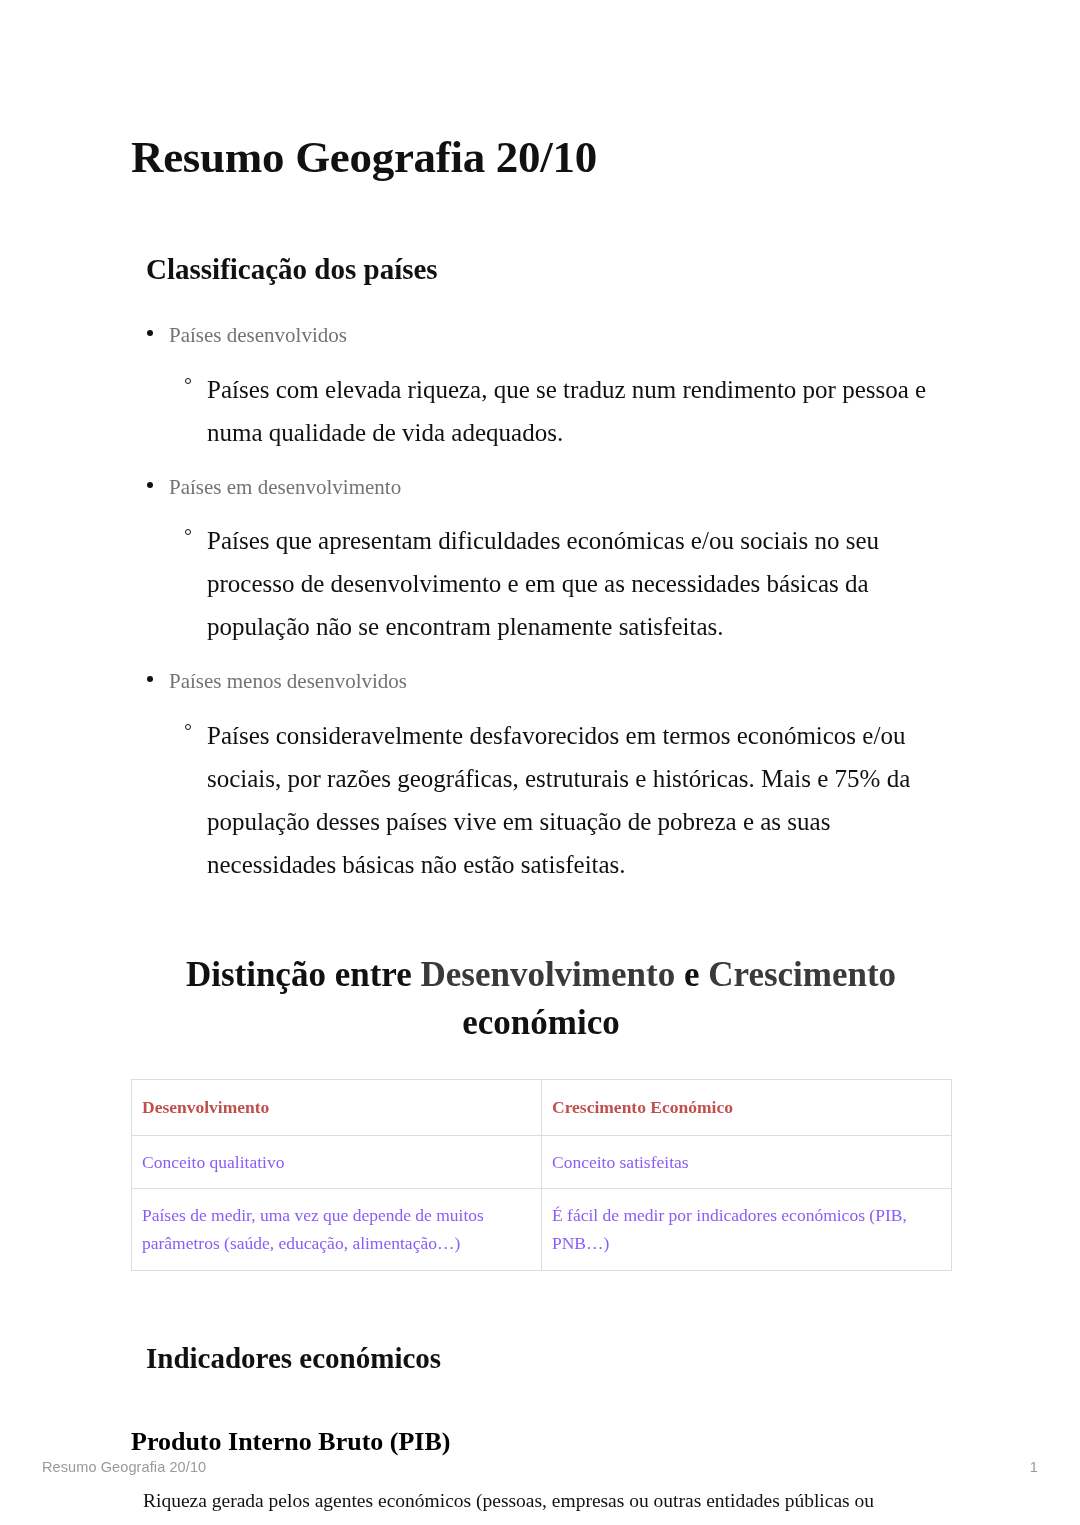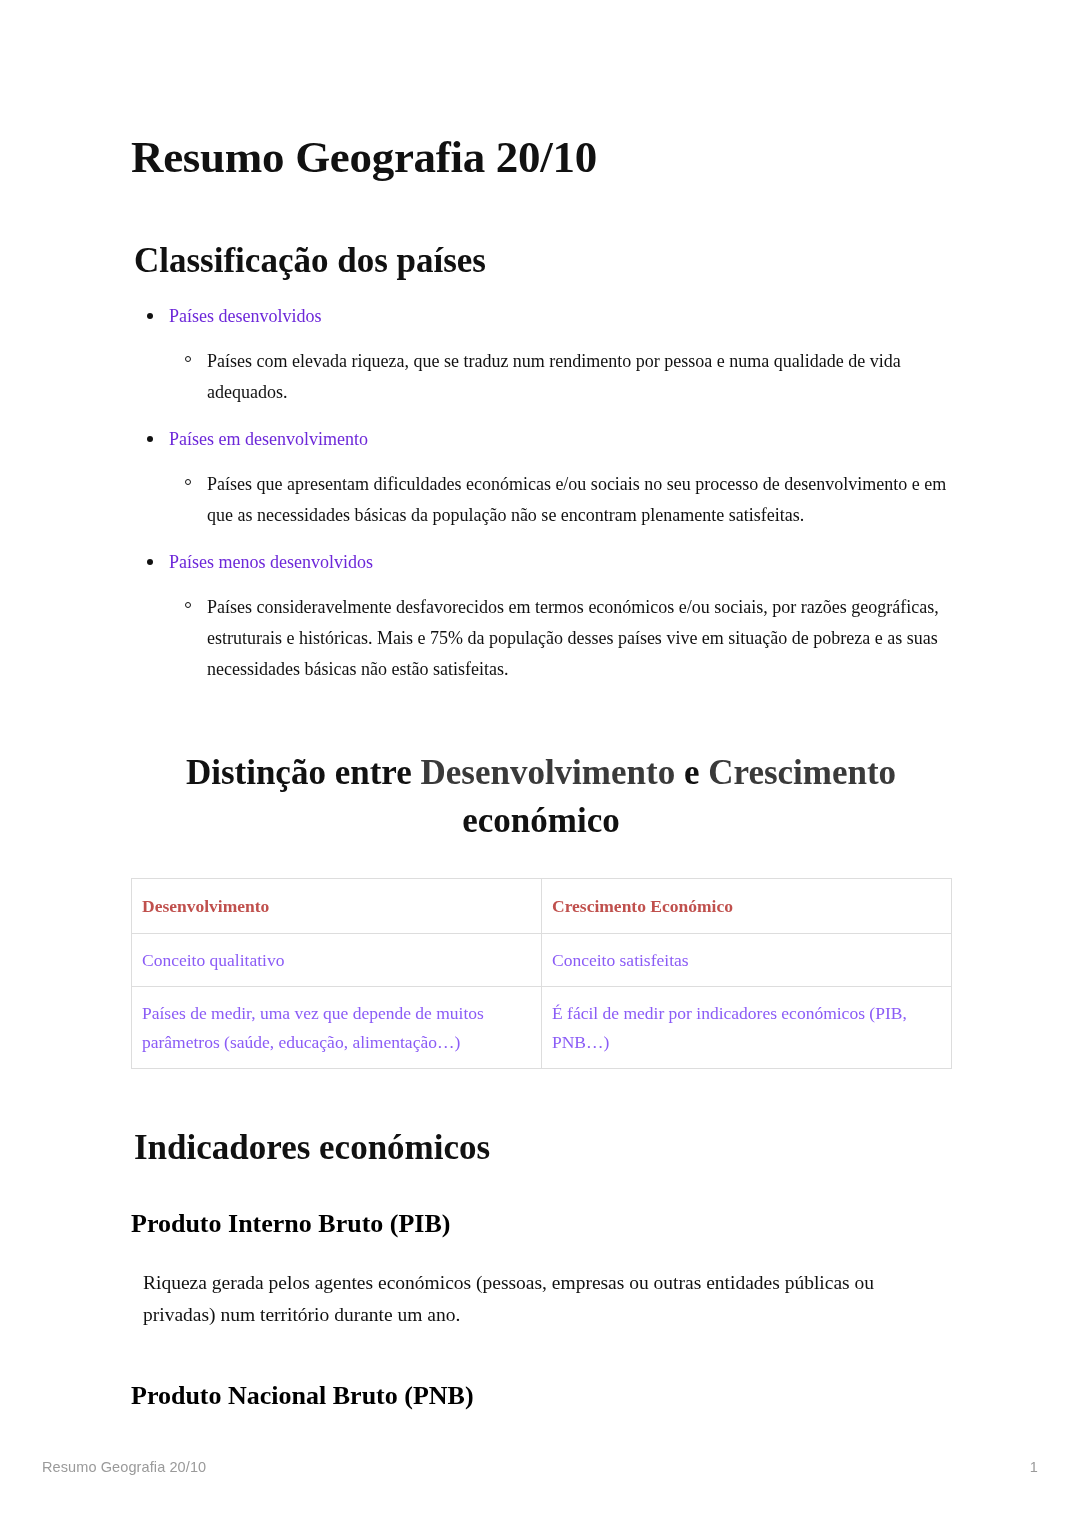--- a/index.html
+++ b/index.html
@@ -35,23 +35,23 @@
     font-size: 45px;
     font-weight: bold;
     letter-spacing: -0.3px;
     margin: 0;
     padding-top: 132px;
     line-height: 1.12;
     color: #111111;
   }
 
   h2.section-title {
-    font-size: 35px;
-    font-weight: bold;
-    margin: 3px;
+    font-size: 29px;
+    font-weight: bold;
+    margin: 15px;
     padding-top: 55px;
     line-height: 1.2;
     color: #111111;
   }
 
   h2.section-title-mixed {
     font-size: 35px;
     font-weight: bold;
     margin: 0;
     padding-top: 48px;
@@ -88,23 +88,23 @@
   ul.lvl1 > li.lvl1-item > .bullet-disc {
     position: absolute;
     left: 16px;
     top: 11px;
     width: 6px;
     height: 6px;
     border-radius: 50%;
     background: #111111;
   }
   .lvl1-text {
-    font-size: 18px;
+    font-size: 21px;
     line-height: 1.6;
-    color: #6d28d9;
+    color: #737373;
     display: block;
     padding-bottom: 2px;
   }
 
   ul.lvl2 {
     list-style: none;
     margin: 0;
     padding: 0;
     padding-top: 13px;
     padding-bottom: 17px;
@@ -118,21 +118,21 @@
     left: 16px;
     top: 10px;
     width: 6px;
     height: 6px;
     border-radius: 50%;
     border: 1.4px solid #111111;
     box-sizing: border-box;
     background: transparent;
   }
   .lvl2-text {
-    font-size: 18px;
+    font-size: 25px;
     line-height: 1.72;
     color: #111111;
     display: block;
   }
 
   table.compare {
     border-collapse: collapse;
     width: 820px;
     margin: 0;
     margin-top: 33px;

